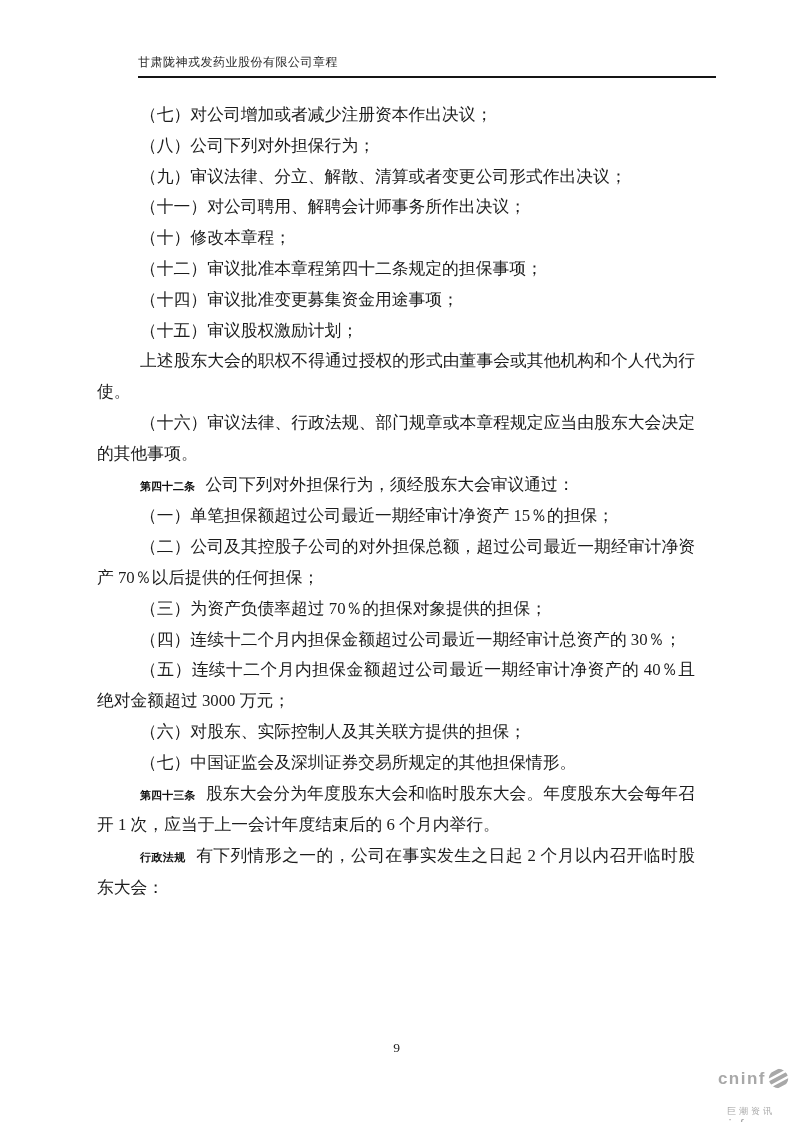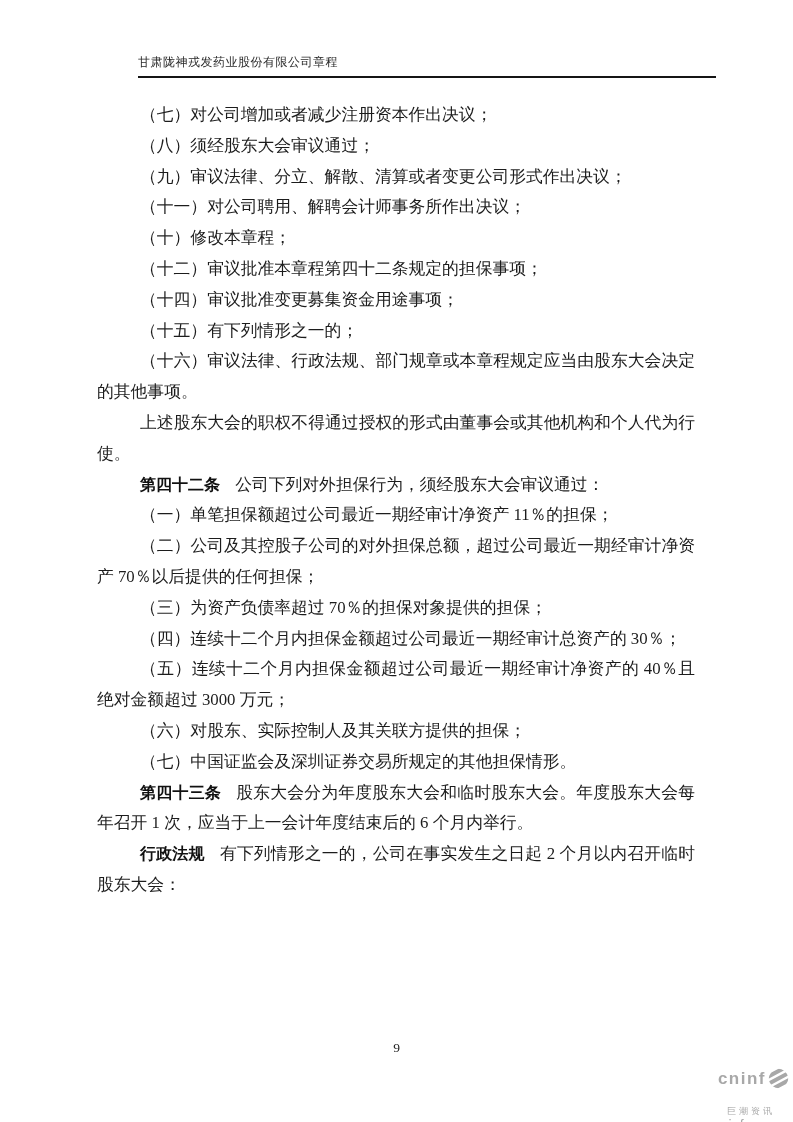--- a/index.html
+++ b/index.html
@@ -39,21 +39,21 @@
     text-justify: inter-ideograph;
   }
   .para {
     margin: 0;
     text-indent: 43px;
   }
   .para .lead {
     font-weight: bold;
     margin-right: 0.95em;
     font-family: "Liberation Sans", "DejaVu Sans", sans-serif;
-    font-size: 16px;
+    font-size: 11px;
     color: #111111;
   }
 
   
   .page-number {
     position: absolute;
     left: 0;
     right: 0;
     top: 1040px;
     text-align: center;
@@ -99,31 +99,31 @@
 
 <div class="page">
 
   <div class="doc-header">
     <span>甘肃陇神戎发药业股份有限公司章程</span>
   </div>
 
   <main class="doc-body">
 
   <p class="para"><span>（七）对公司增加或者减少注册资本作出决议；</span></p>
-      <p class="para"><span>（八）须经股东大会审议通过；</span></p>
+      <p class="para"><span>（八）公司下列对外担保行为；</span></p>
       <p class="para"><span>（九）审议法律、分立、解散、清算或者变更公司形式作出决议；</span></p>
       <p class="para"><span>（十一）对公司聘用、解聘会计师事务所作出决议；</span></p>
       <p class="para"><span>（十）修改本章程；</span></p>
       <p class="para"><span>（十二）审议批准本章程第四十二条规定的担保事项；</span></p>
       <p class="para"><span>（十四）审议批准变更募集资金用途事项；</span></p>
-      <p class="para"><span>（十五）有下列情形之一的；</span></p>
+      <p class="para"><span>（十五）审议股权激励计划；</span></p>
+      <p class="para"><span>上述股东大会的职权不得通过授权的形式由董事会或其他机构和个人代为行使。</span></p>
       <p class="para"><span>（十六）审议法律、行政法规、部门规章或本章程规定应当由股东大会决定的其他事项。</span></p>
-      <p class="para"><span>上述股东大会的职权不得通过授权的形式由董事会或其他机构和个人代为行使。</span></p>
       <p class="para"><b class="lead">第四十二条</b><span>公司下列对外担保行为，须经股东大会审议通过：</span></p>
-      <p class="para"><span>（一）单笔担保额超过公司最近一期经审计净资产 11％的担保；</span></p>
+      <p class="para"><span>（一）单笔担保额超过公司最近一期经审计净资产 15％的担保；</span></p>
       <p class="para"><span>（二）公司及其控股子公司的对外担保总额，超过公司最近一期经审计净资产 70％以后提供的任何担保；</span></p>
       <p class="para"><span>（三）为资产负债率超过 70％的担保对象提供的担保；</span></p>
       <p class="para"><span>（四）连续十二个月内担保金额超过公司最近一期经审计总资产的 30％；</span></p>
       <p class="para"><span>（五）连续十二个月内担保金额超过公司最近一期经审计净资产的 40％且绝对金额超过 3000 万元；</span></p>
       <p class="para"><span>（六）对股东、实际控制人及其关联方提供的担保；</span></p>
       <p class="para"><span>（七）中国证监会及深圳证券交易所规定的其他担保情形。</span></p>
       <p class="para"><b class="lead">第四十三条</b><span>股东大会分为年度股东大会和临时股东大会。年度股东大会每年召开 1 次，应当于上一会计年度结束后的 6 个月内举行。</span></p>
       <p class="para"><b class="lead">行政法规</b><span>有下列情形之一的，公司在事实发生之日起 2 个月以内召开临时股东大会：</span></p>
     </main>
 

